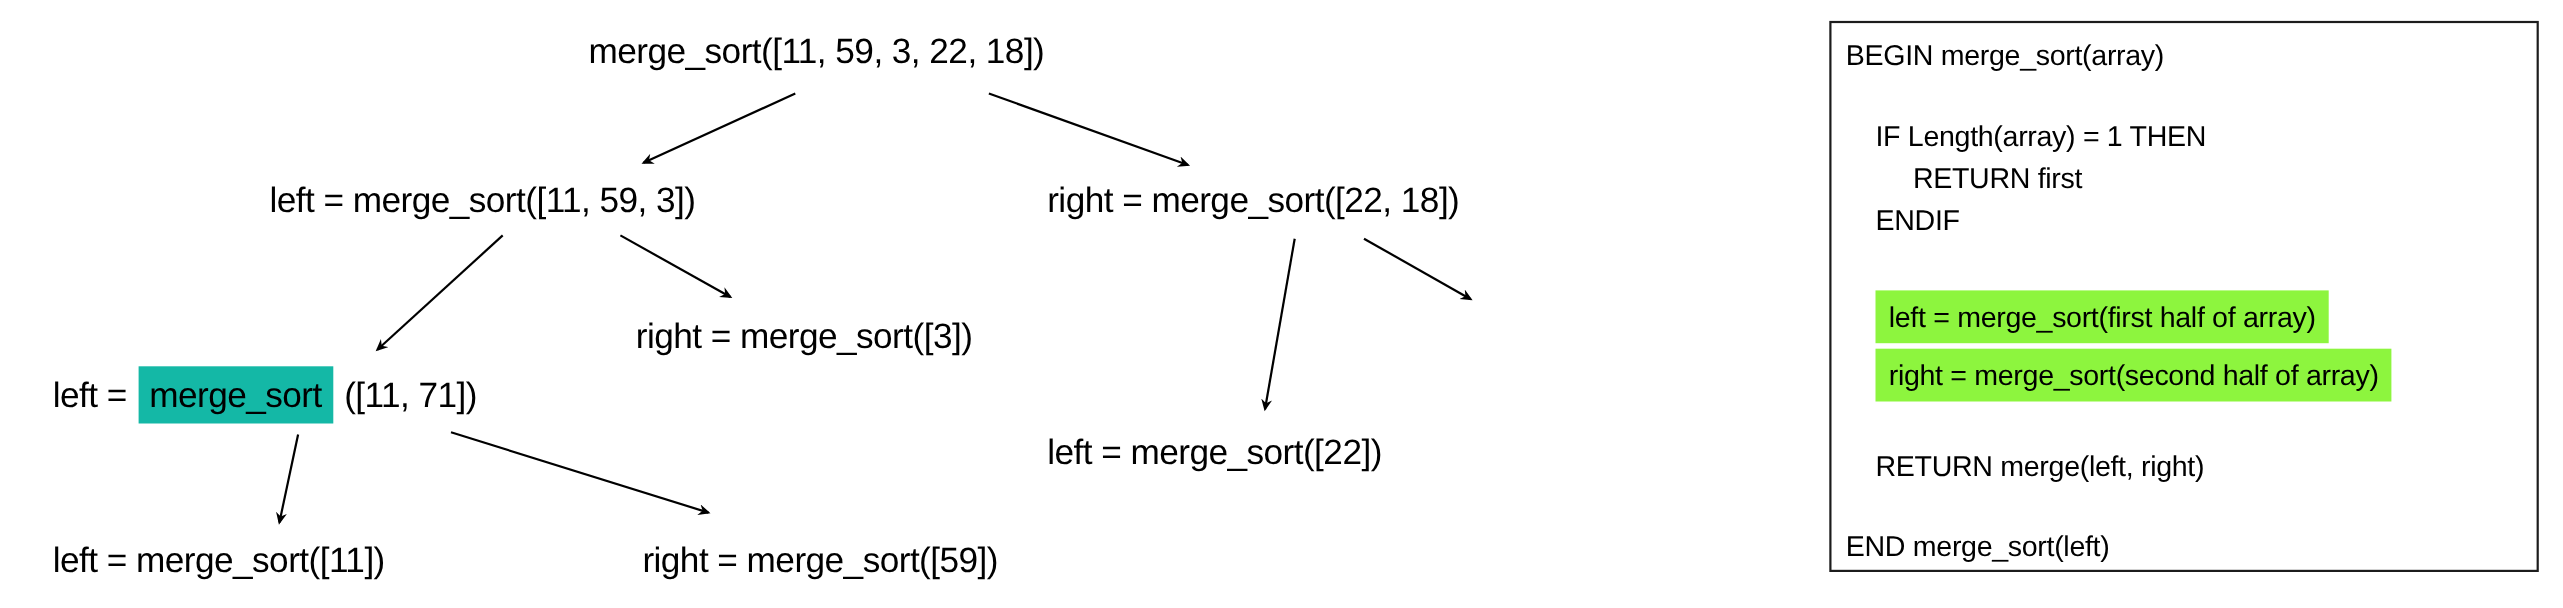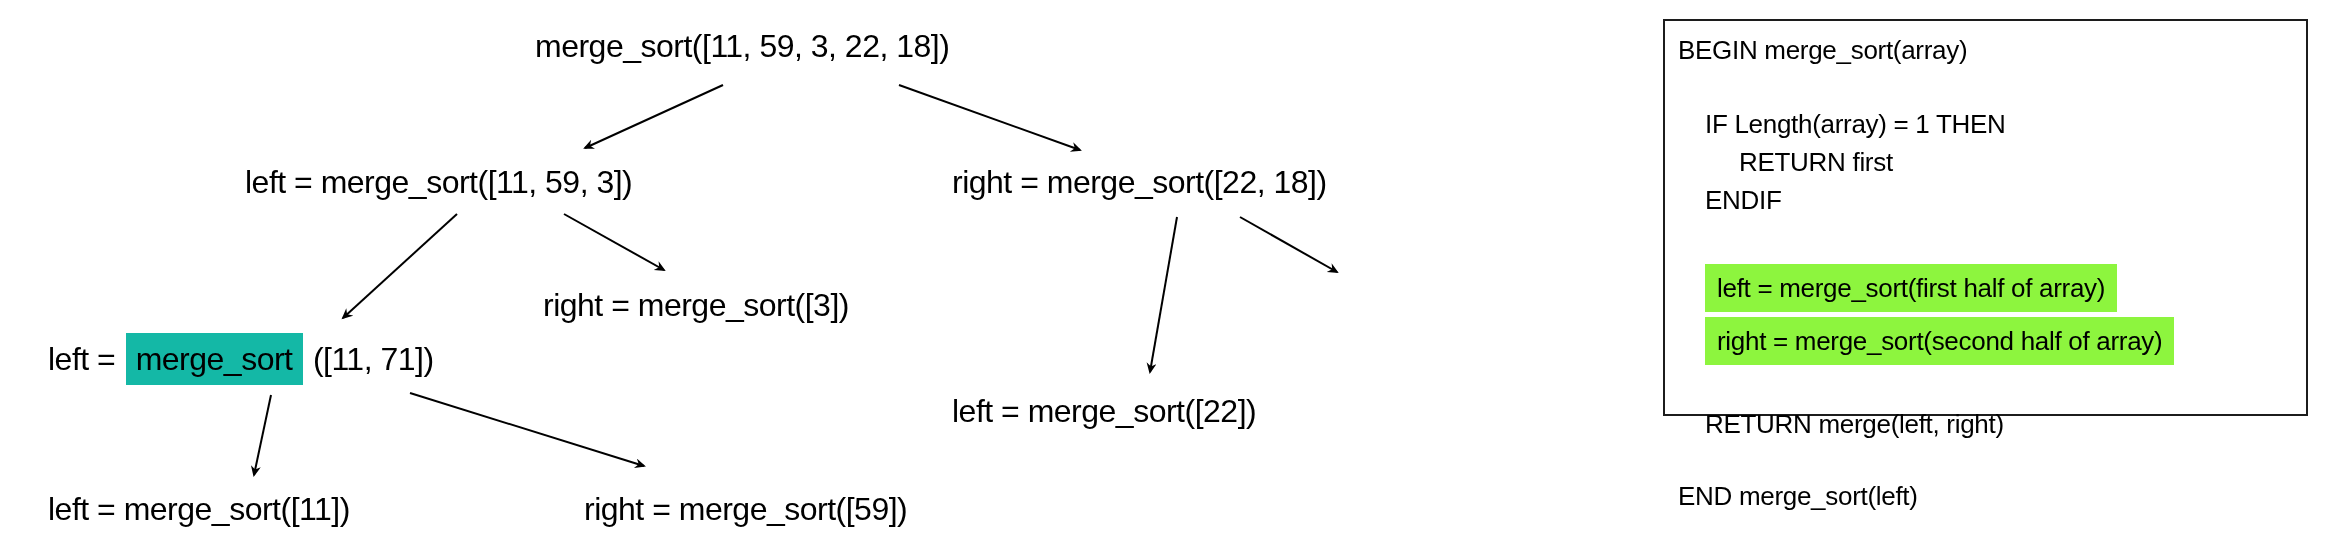--- a/index.html
+++ b/index.html
@@ -27,36 +27,36 @@
     z-index: 2;
     font-size: 32px;
     line-height: 40px;
     letter-spacing: -0.5px;
     color: #000000;
     white-space: nowrap;
   }
   #node-root     { left: 535px;  top: 26px;  }
   #node-l1-left  { left: 245px;  top: 162px; }
   #node-l1-right { left: 952px;  top: 162px; }
-  #node-l2-r3    { left: 543px;  top: 285px; }
+  #node-l2-r3    { left: 578px;  top: 285px; }
   #node-l2-hl    { left: 48px;   top: 333px; }
   #node-l2-r18   { left: 1202px; top: 285px; }
   #node-l2-l22   { left: 952px;  top: 391px; }
   #node-l3-l11   { left: 48px;   top: 489px; }
   #node-l3-r59   { left: 553px;  top: 489px; margin-left: 31px; }
   .hl-inline {
     display: inline-block;
     padding: 6px 10px;
     margin: 0 2px;
   }
   
   #code-box {
     position: absolute;
     left: 1663px; top: 19px;
-    width: 645px; height: 397px;
+    width: 645px; height: 501px;
     border: 2px solid #1c1c1c;
     box-sizing: border-box;
     background: #ffffff;
     z-index: 2;
     padding-left: 16px;
   }
   .code-line {
     position: absolute;
     font-size: 26px;
     line-height: 30px;

